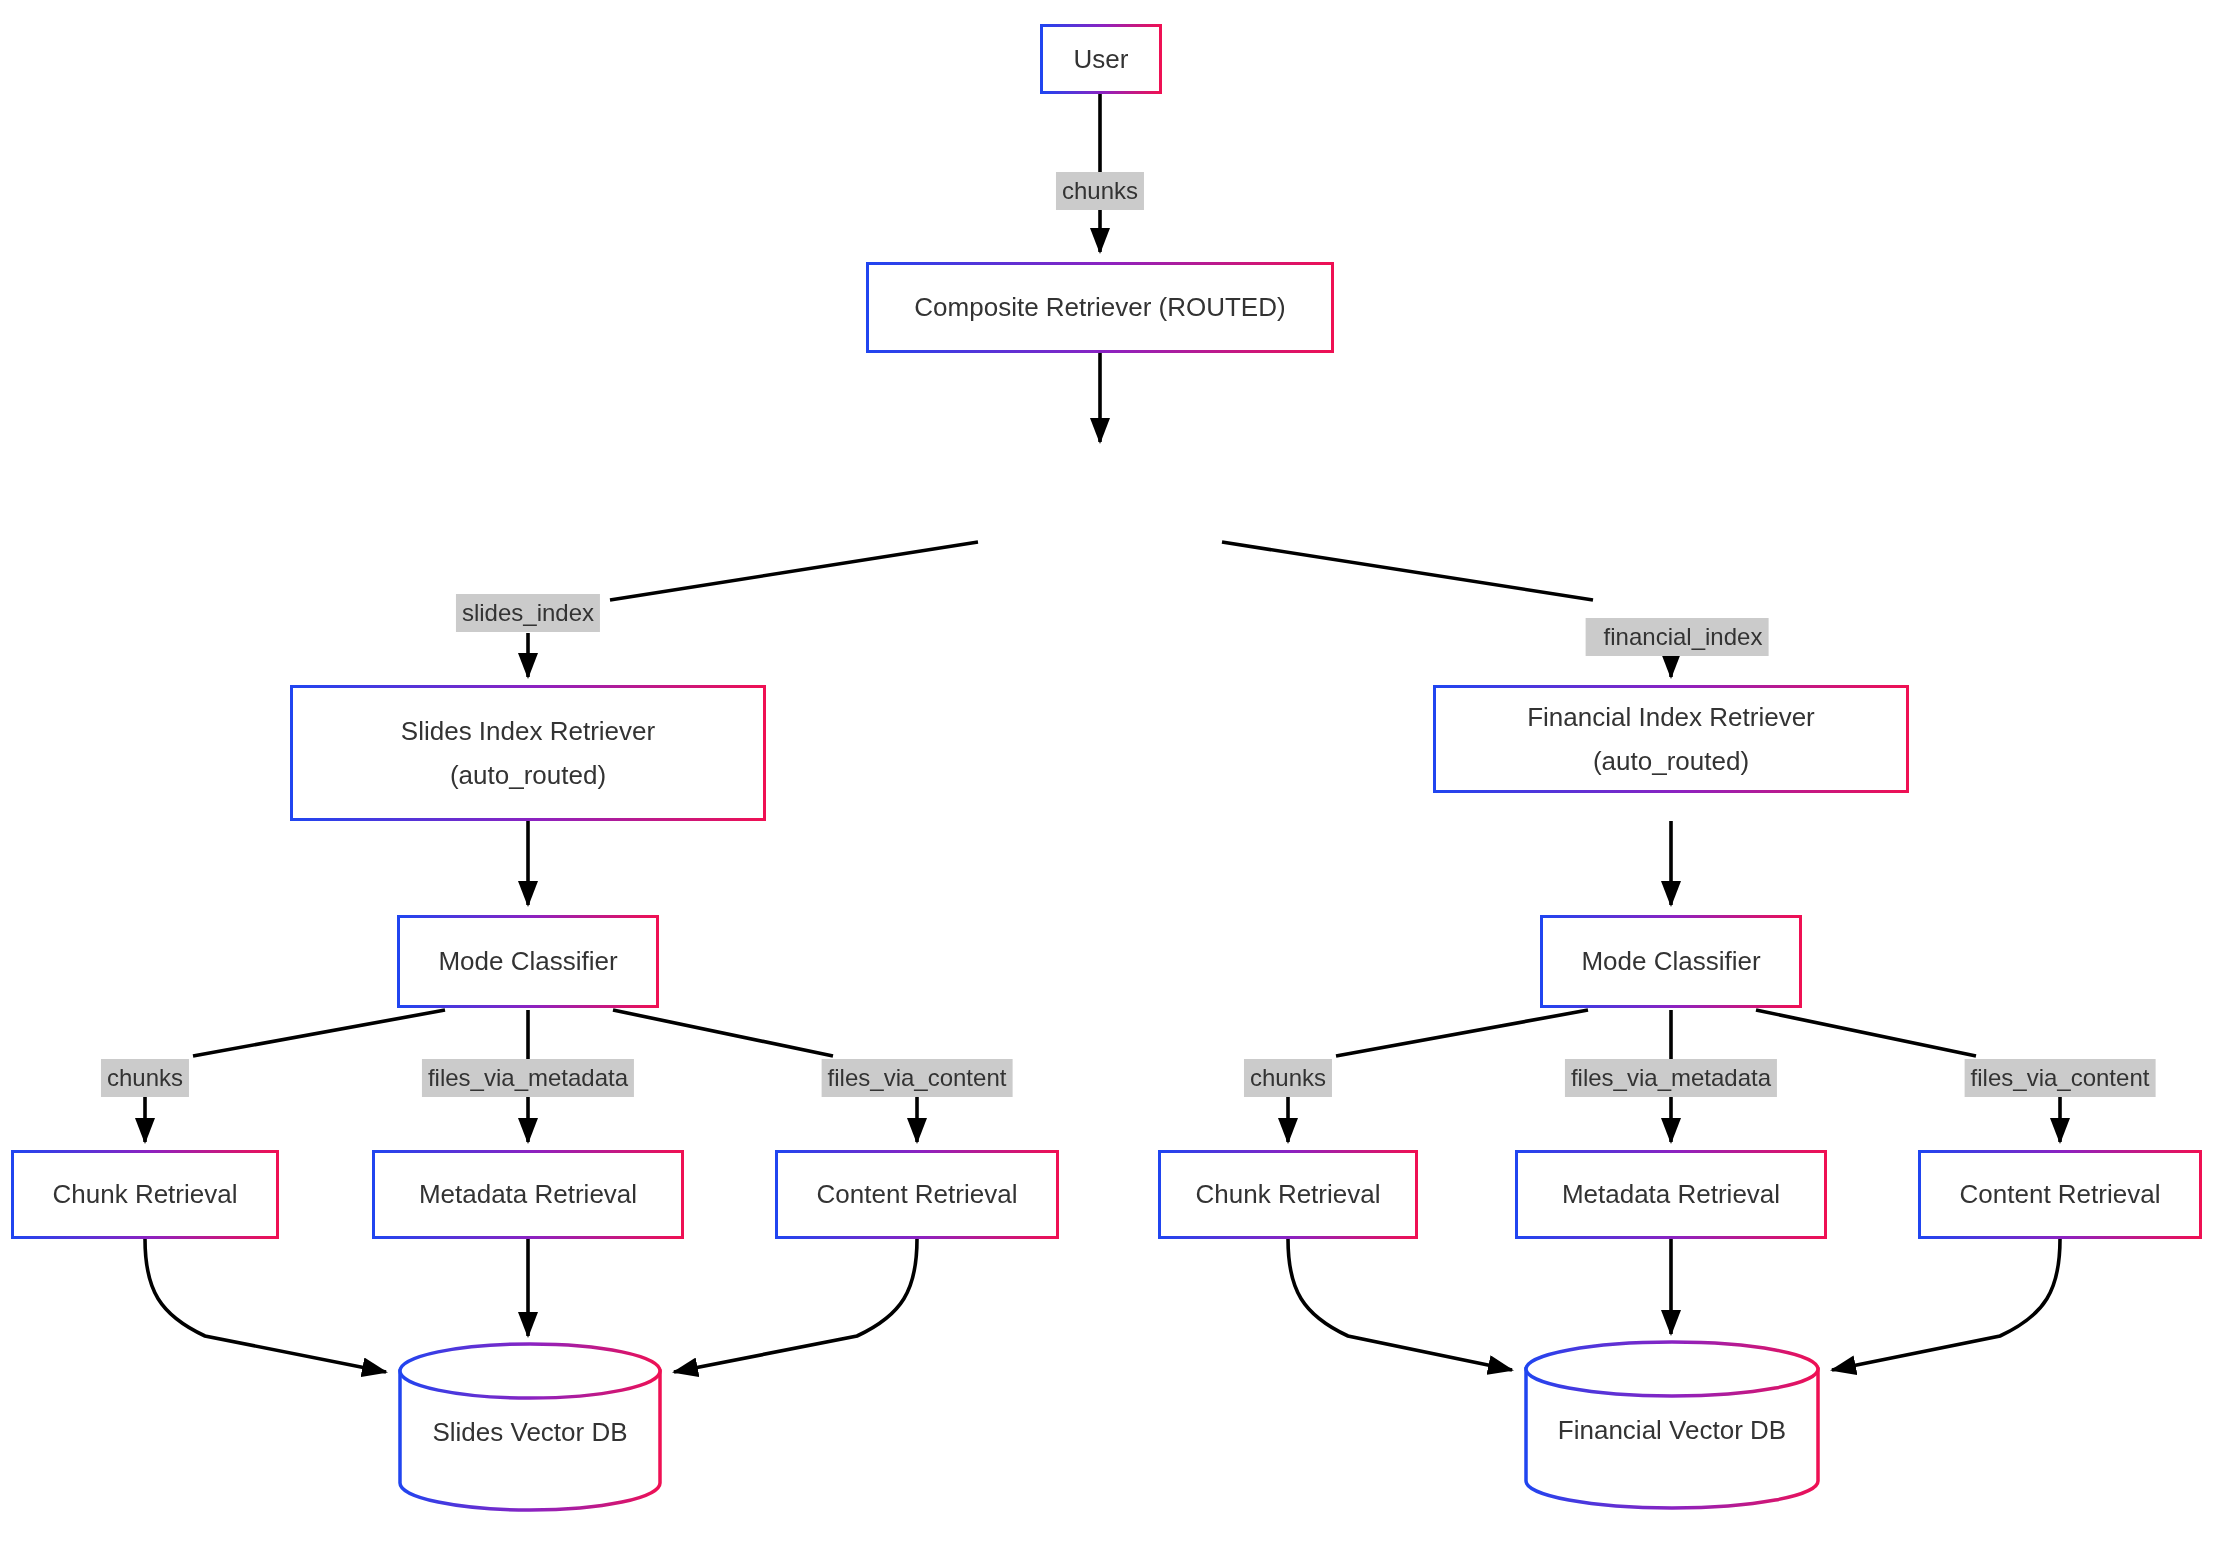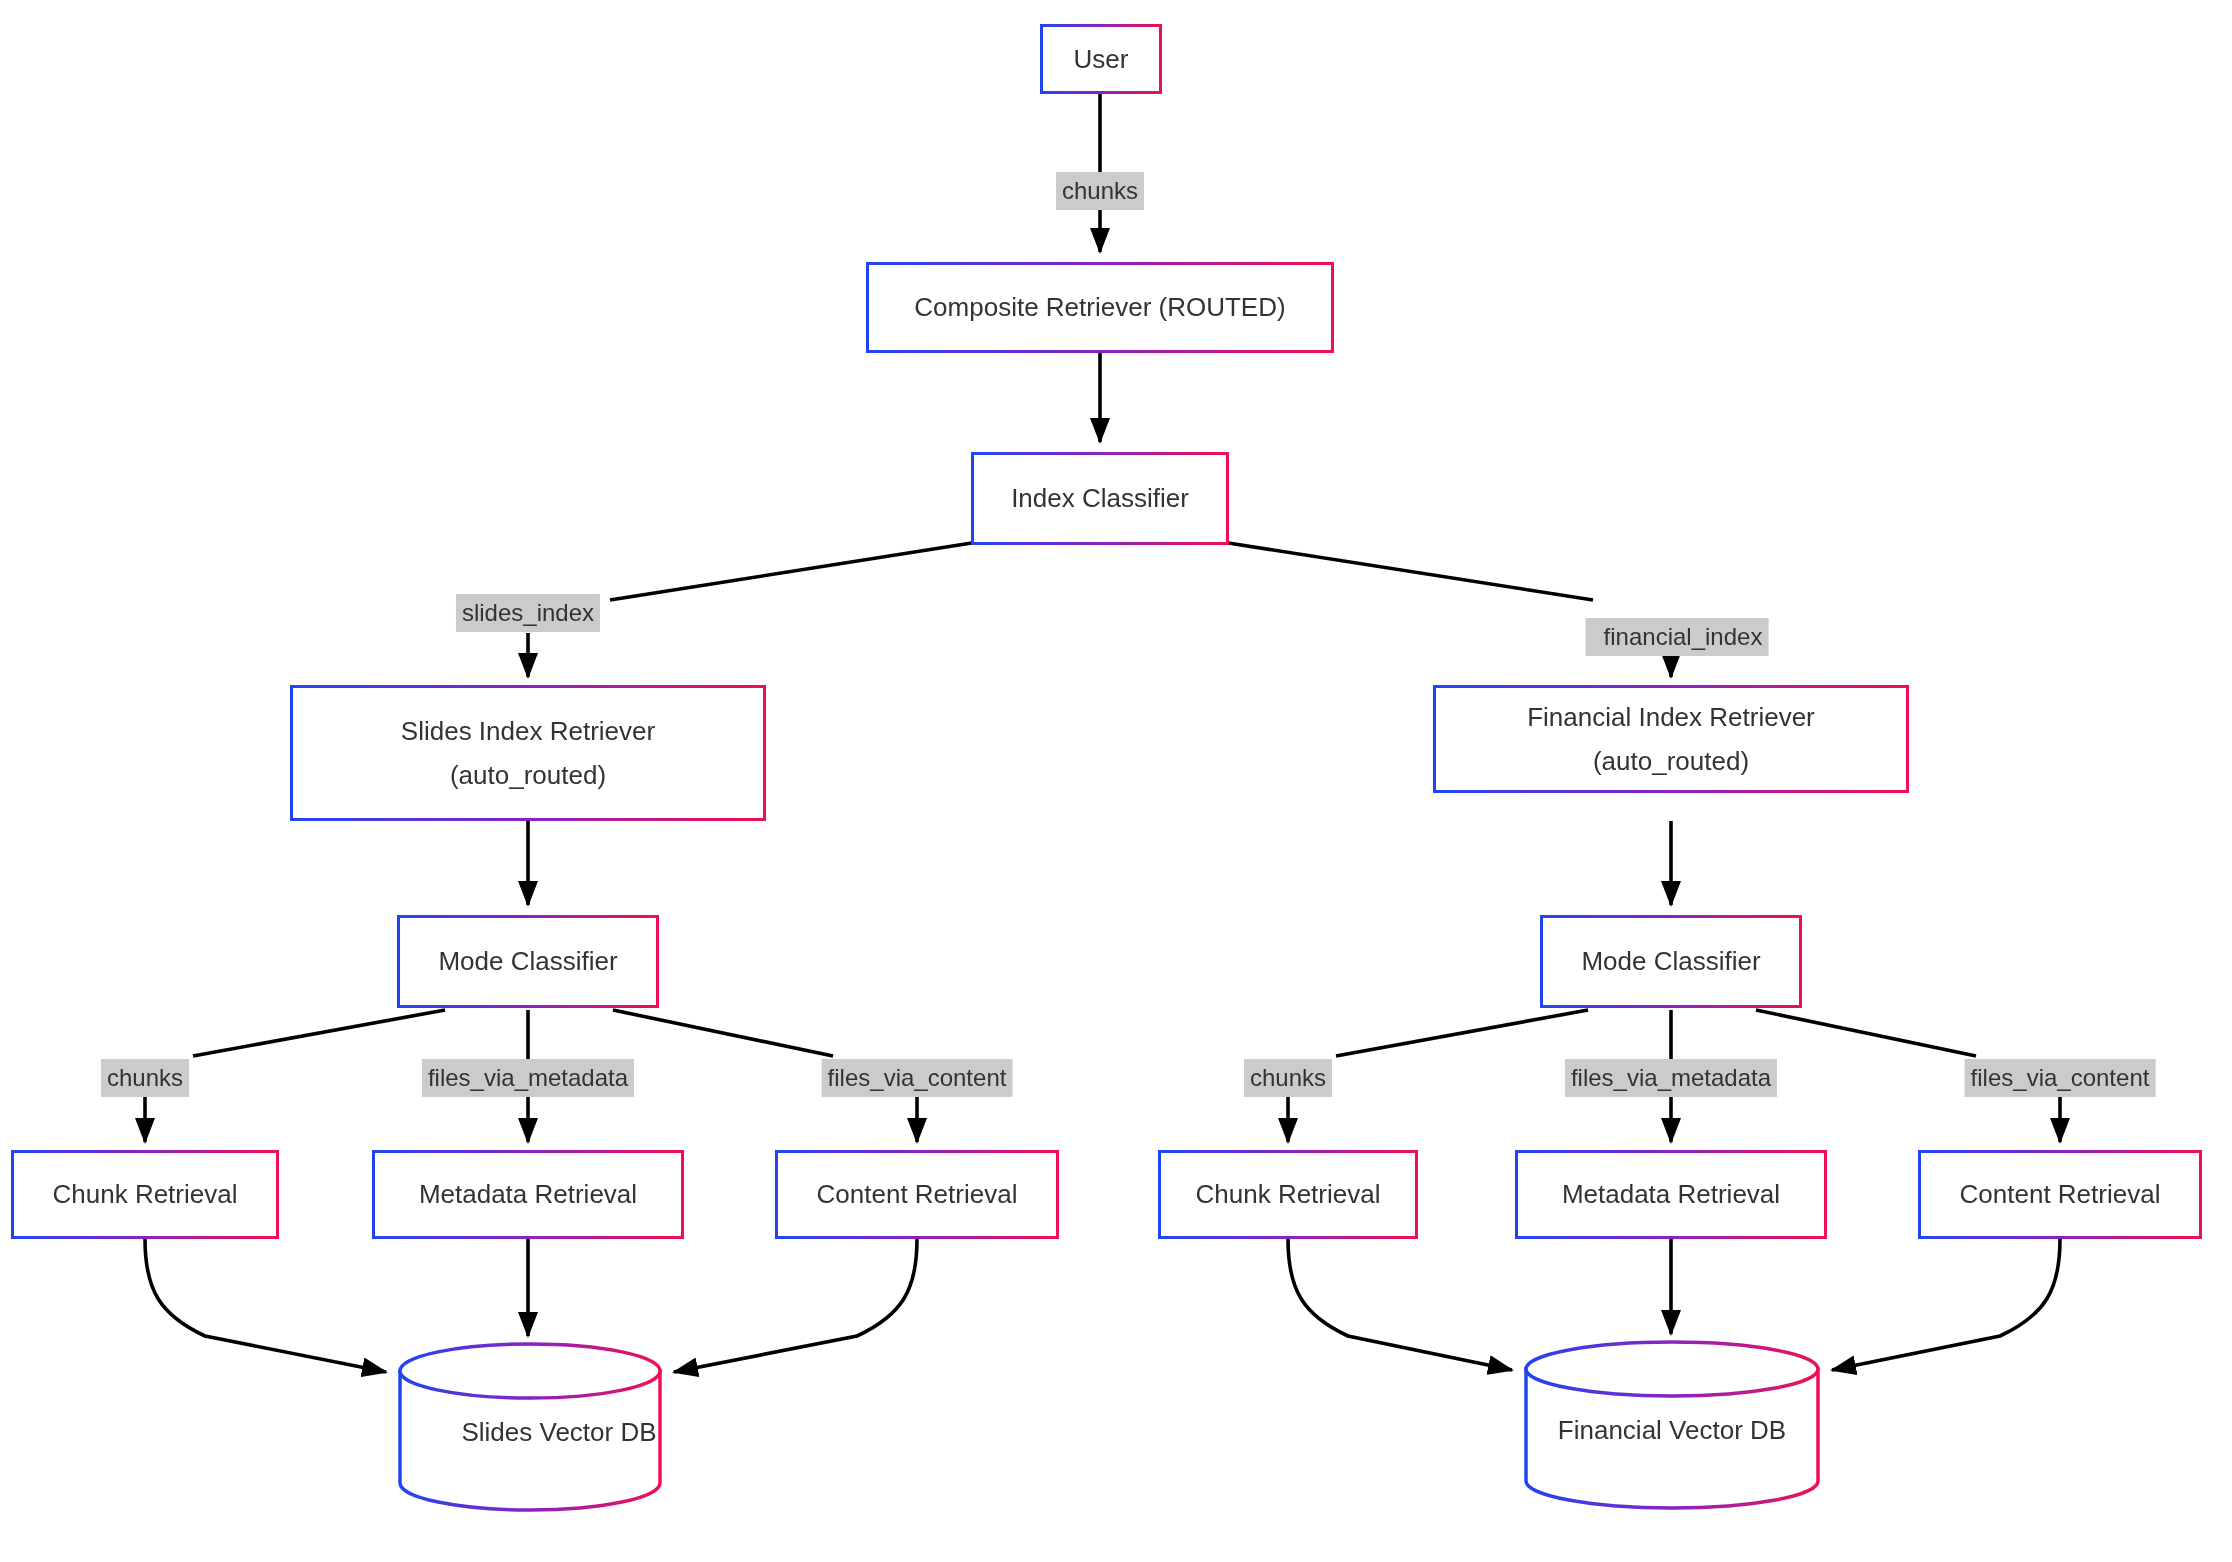--- a/index.html
+++ b/index.html
@@ -143,23 +143,20 @@
   </svg>
 
   <div class="node" style="left:1040px; top:24px; width:122px; height:70px;">
     <span>User</span>
   </div>
 
   <div class="node" style="left:866px; top:262px; width:468px; height:91px;">
     <span>Composite Retriever (ROUTED)</span>
   </div>
 
-  <div class="node" style="left:971px; top:452px; width:258px; height:93px;">
-    <span>Index Classifier</span>
-  </div>
 
   <div class="node" style="left:290px; top:685px; width:476px; height:136px;">
     <span>Slides Index Retriever</span>
     <span>(auto_routed)</span>
   </div>
 
   <div class="node" style="left:1433px; top:685px; width:476px; height:108px;">
     <span>Financial Index Retriever</span>
     <span>(auto_routed)</span>
   </div>
@@ -189,21 +186,21 @@
   </div>
 
   <div class="node" style="left:1515px; top:1150px; width:312px; height:89px;">
     <span>Metadata Retrieval</span>
   </div>
 
   <div class="node" style="left:1918px; top:1150px; width:284px; height:89px;">
     <span>Content Retrieval</span>
   </div>
 
-  <div class="db-label" style="left:530px; top:1432px;margin-left:29px;">Slides Vector DB</div>
+  <div class="db-label" style="left:530px; top:1432px;">Slides Vector DB</div>
   <div class="db-label" style="left:1672px; top:1430px;">Financial Vector DB</div>
 
   <div class="edge-label" style="left:1100px; top:191px;">chunks</div>
 
   <div class="edge-label" style="left:528px; top:613px;">slides_index</div>
   <div class="edge-label" style="left:1677px; top:637px;padding-left:18px;">financial_index</div>
 
   <div class="edge-label" style="left:145px; top:1078px;">chunks</div>
   <div class="edge-label" style="left:528px; top:1078px;">files_via_metadata</div>
   <div class="edge-label" style="left:917px; top:1078px;">files_via_content</div>

